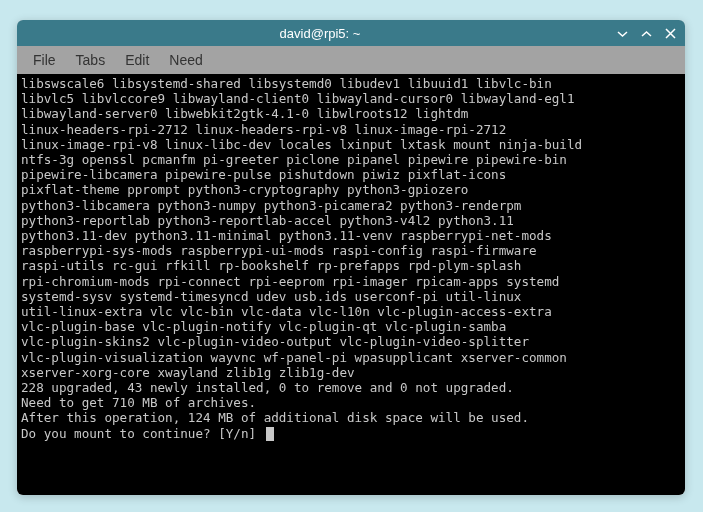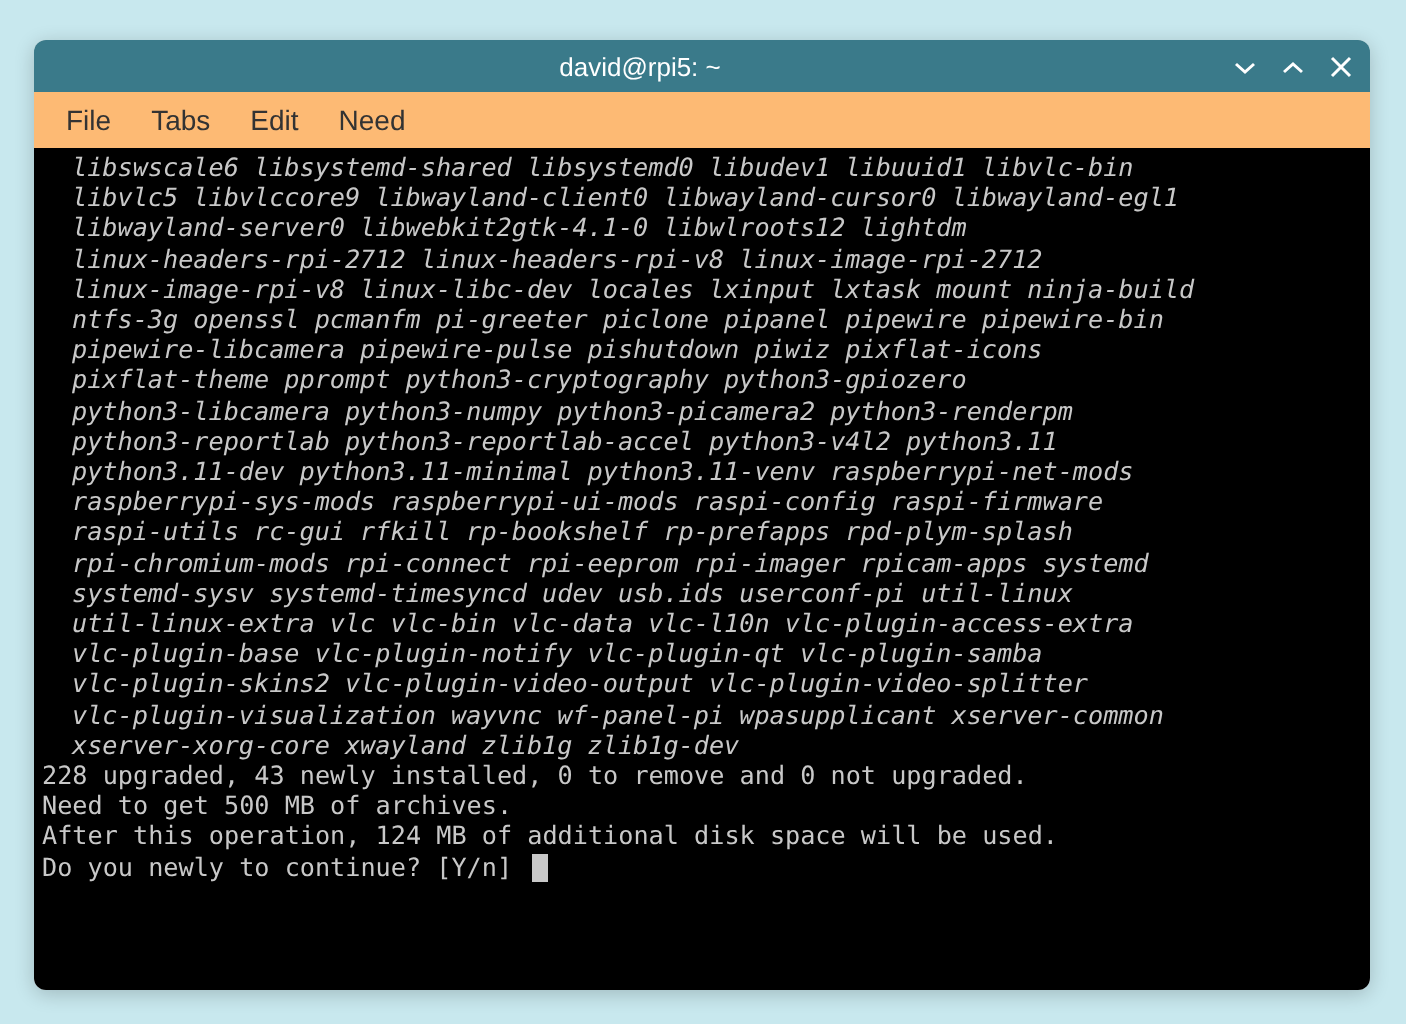--- a/index.html
+++ b/index.html
@@ -51,21 +51,21 @@
       height: 14px;
       display: flex;
       align-items: center;
       justify-content: center;
       cursor: pointer;
       color: #ffffff;
       font-size: 13px;
       font-weight: bold;
     }
     .menubar {
-      background: #fdba74;
+      background: #a3a3a3;
       height: 28px;
       display: flex;
       align-items: center;
       padding: 0 8px;
       gap: 4px;
       font-size: 14px;
       color: #333;
     }
     .menu-item {
       padding: 3px 8px;
@@ -76,23 +76,21 @@
       background: #000000;
       color: #c8c8c8;
       font-family: "DejaVu Sans Mono", "Liberation Mono", monospace;
       font-size: 12.6px;
       line-height: 15.2px;
       padding: 2px 4px;
       overflow: hidden;
       white-space: pre-wrap;
     }
     .terminal .indent {
-      margin-left: 15px;
       display: block;
-      font-style: italic;
     }
     .cursor {
       display: inline-block;
       width: 8px;
       height: 14px;
       background: #c8c8c8;
       vertical-align: text-bottom;
       margin-left: 2px;
     }
   </style>
@@ -120,16 +118,16 @@
       </span>
     </div>
   </div>
   <div class="menubar">
     <span class="menu-item">File</span>
     <span class="menu-item">Tabs</span>
     <span class="menu-item">Edit</span>
     <span class="menu-item">Need</span>
   </div>
   <div class="terminal"><span class="indent">libswscale6 libsystemd-shared libsystemd0 libudev1 libuuid1 libvlc-bin</span><span class="indent">libvlc5 libvlccore9 libwayland-client0 libwayland-cursor0 libwayland-egl1</span><span class="indent">libwayland-server0 libwebkit2gtk-4.1-0 libwlroots12 lightdm</span><span class="indent">linux-headers-rpi-2712 linux-headers-rpi-v8 linux-image-rpi-2712</span><span class="indent">linux-image-rpi-v8 linux-libc-dev locales lxinput lxtask mount ninja-build</span><span class="indent">ntfs-3g openssl pcmanfm pi-greeter piclone pipanel pipewire pipewire-bin</span><span class="indent">pipewire-libcamera pipewire-pulse pishutdown piwiz pixflat-icons</span><span class="indent">pixflat-theme pprompt python3-cryptography python3-gpiozero</span><span class="indent">python3-libcamera python3-numpy python3-picamera2 python3-renderpm</span><span class="indent">python3-reportlab python3-reportlab-accel python3-v4l2 python3.11</span><span class="indent">python3.11-dev python3.11-minimal python3.11-venv raspberrypi-net-mods</span><span class="indent">raspberrypi-sys-mods raspberrypi-ui-mods raspi-config raspi-firmware</span><span class="indent">raspi-utils rc-gui rfkill rp-bookshelf rp-prefapps rpd-plym-splash</span><span class="indent">rpi-chromium-mods rpi-connect rpi-eeprom rpi-imager rpicam-apps systemd</span><span class="indent">systemd-sysv systemd-timesyncd udev usb.ids userconf-pi util-linux</span><span class="indent">util-linux-extra vlc vlc-bin vlc-data vlc-l10n vlc-plugin-access-extra</span><span class="indent">vlc-plugin-base vlc-plugin-notify vlc-plugin-qt vlc-plugin-samba</span><span class="indent">vlc-plugin-skins2 vlc-plugin-video-output vlc-plugin-video-splitter</span><span class="indent">vlc-plugin-visualization wayvnc wf-panel-pi wpasupplicant xserver-common</span><span class="indent">xserver-xorg-core xwayland zlib1g zlib1g-dev</span><span>228 upgraded, 43 newly installed, 0 to remove and 0 not upgraded.</span>
-<span>Need to get 500 MB of archives.</span>
+<span>Need to get 710 MB of archives.</span>
 <span>After this operation, 124 MB of additional disk space will be used.</span>
-<span>Do you newly to continue? [Y/n] </span><span class="cursor"></span></div>
+<span>Do you mount to continue? [Y/n] </span><span class="cursor"></span></div>
 </div>
 
 </body></html>

